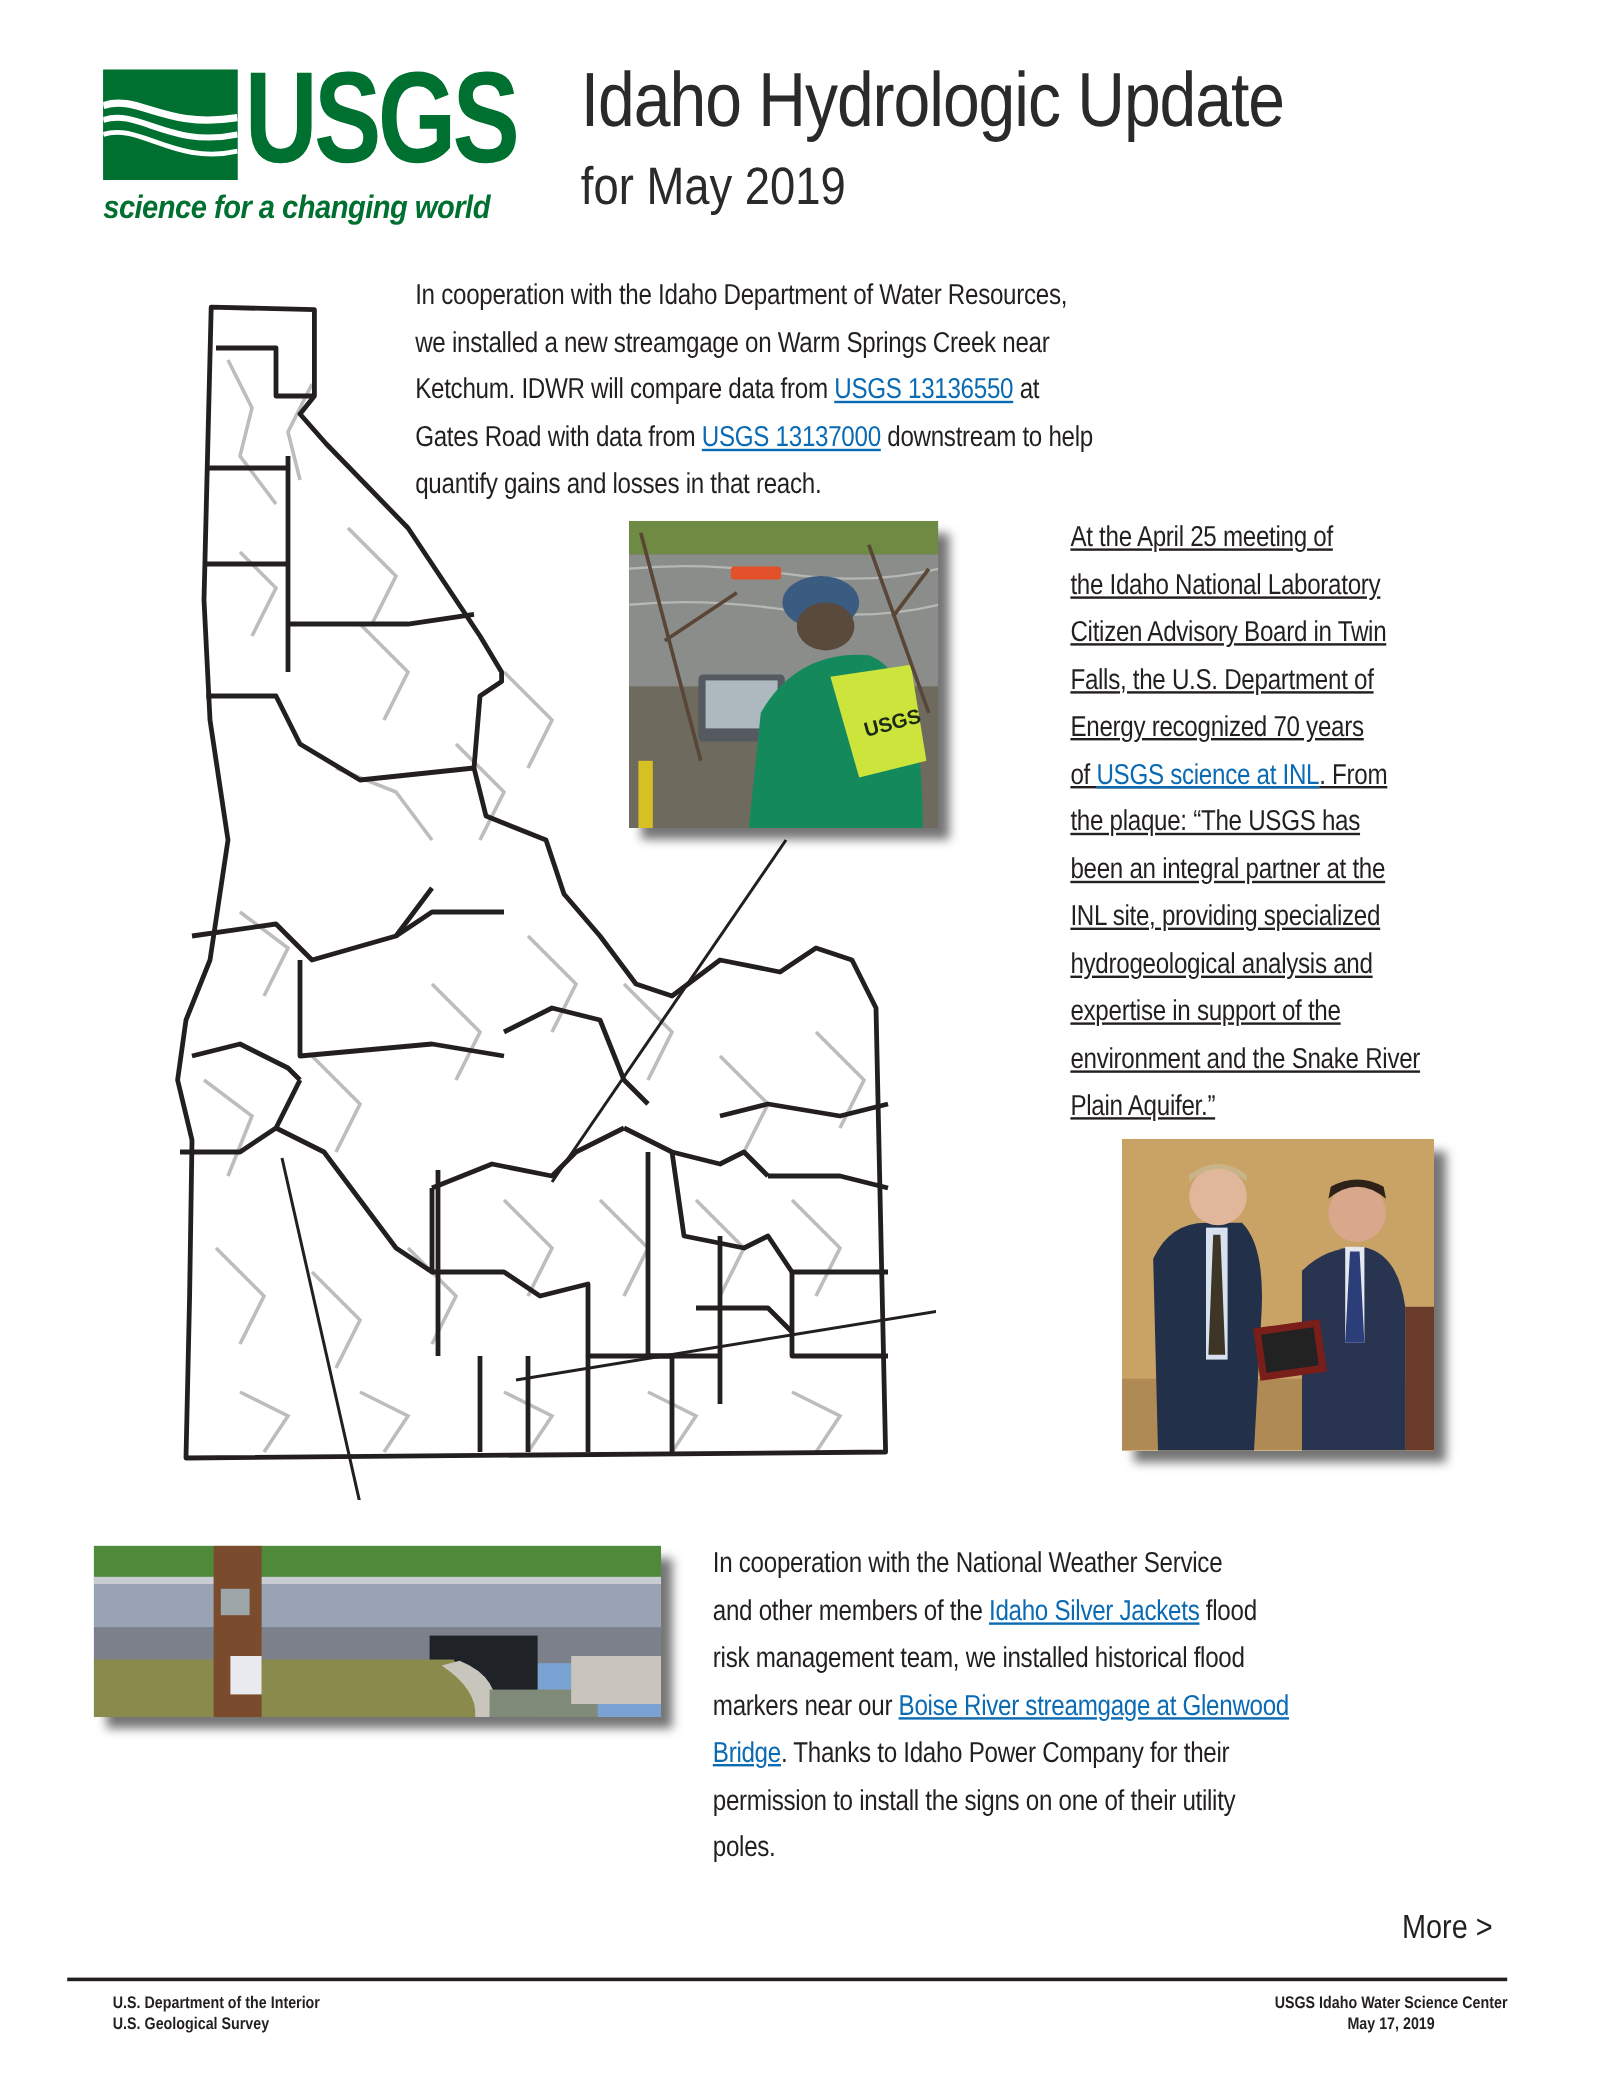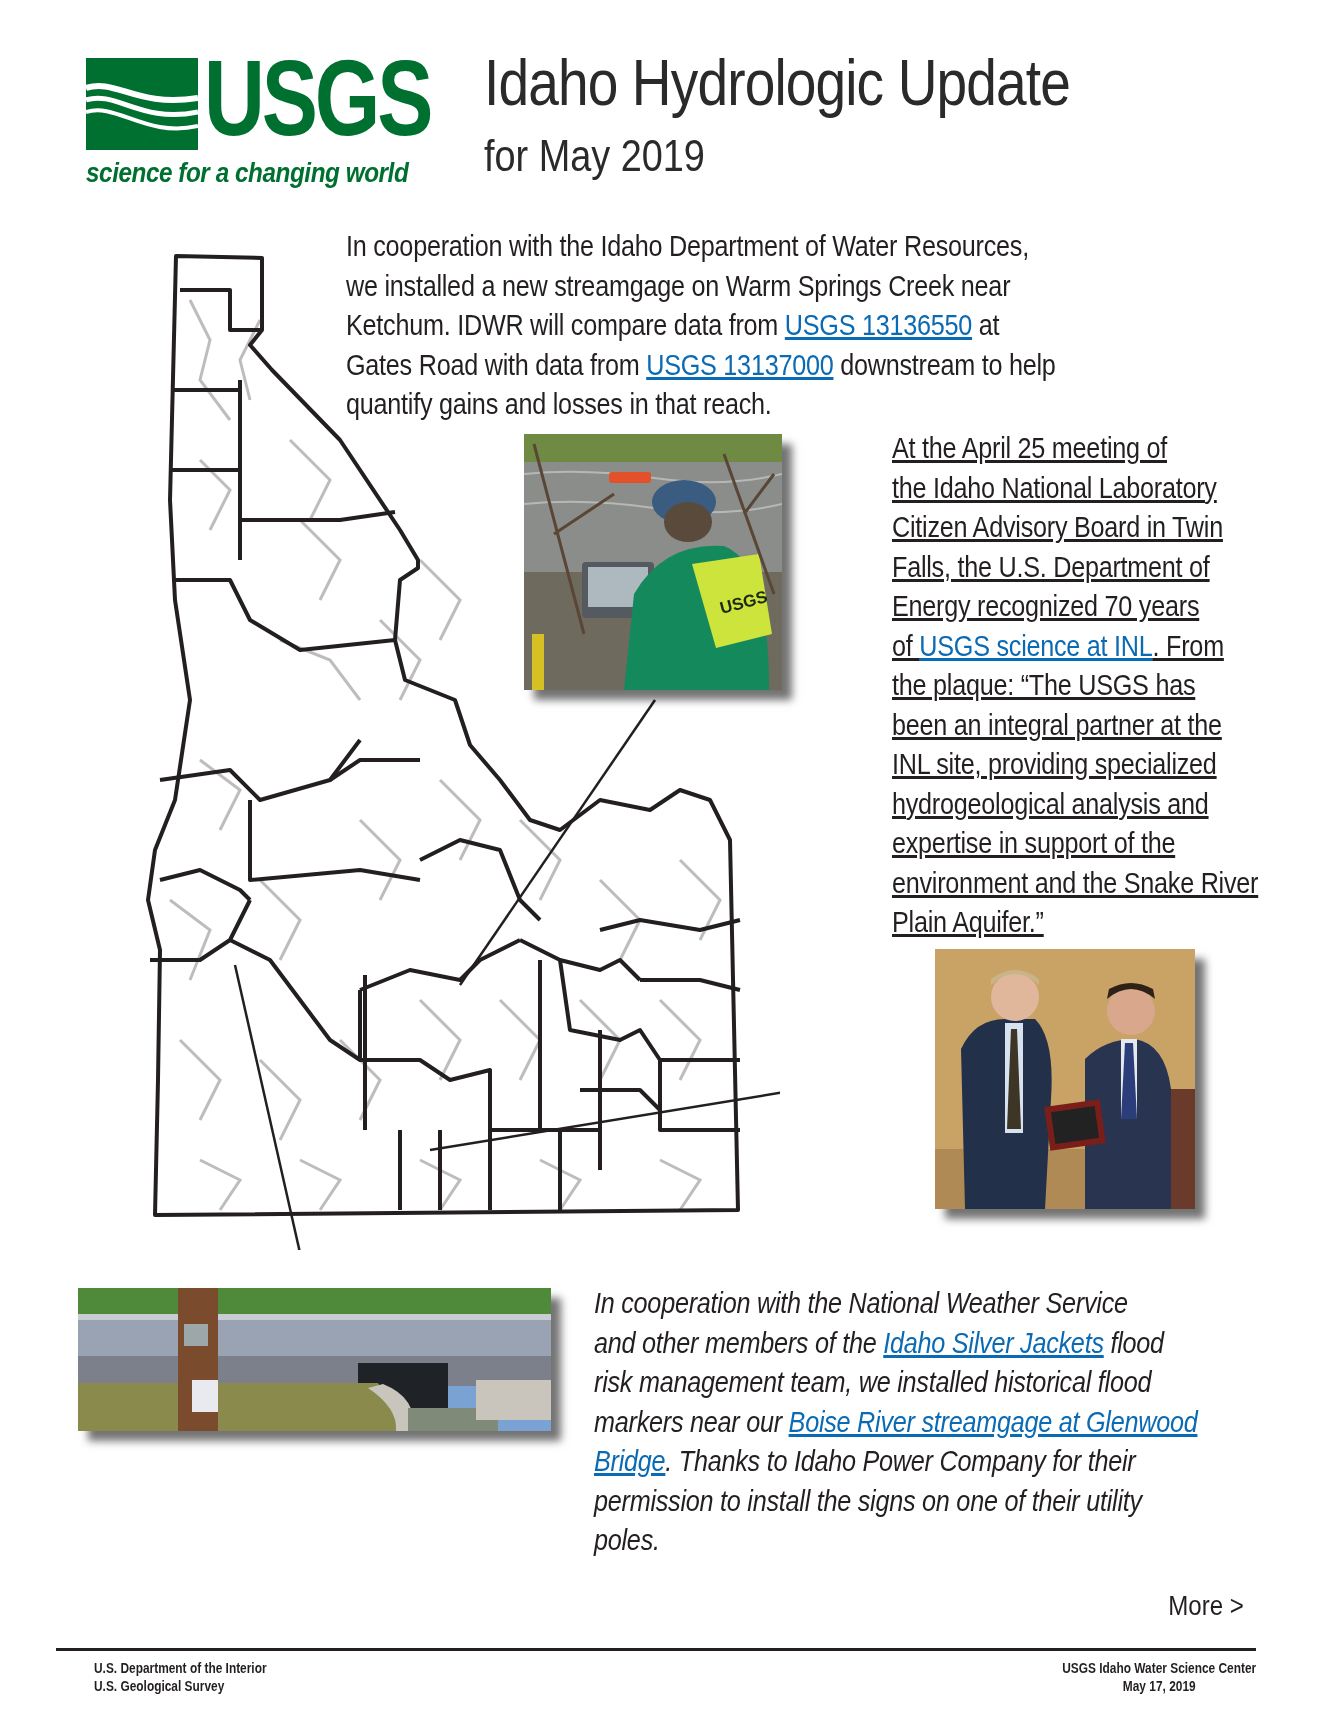--- a/index.html
+++ b/index.html
@@ -13,26 +13,26 @@
   .logo-word { position: absolute; left: 118px; top: -14px; font-family: "Liberation Sans", sans-serif;
                font-weight: bold; font-size: 108px; color: #007030; letter-spacing: -4px; transform: scaleX(0.78); transform-origin: left top; line-height: 1; }
   .logo-tag { position: absolute; left: 0; top: 100px; font-weight: bold; font-style: italic; font-size: 27px; color: #007030;
               transform: scaleX(0.9); transform-origin: left top; white-space: nowrap; letter-spacing: -0.5px; }
   .title { left: 484px; top: 48px; font-size: 64px; color: #2b2a2a; white-space: nowrap; letter-spacing: -1px;
            transform: scaleX(0.86); transform-origin: left top; line-height: 1.1; }
   .subtitle { left: 484px; top: 132px; font-size: 44px; color: #2b2a2a; white-space: nowrap;
               transform: scaleX(0.86); transform-origin: left top; line-height: 1.1; }
 
   
-  .para { font-size: 30px; line-height: 39.5px; color: #231f20; letter-spacing: -0.3px; }
+  .para { font-size: 24px; line-height: 39.5px; color: #231f20; letter-spacing: -0.3px; }
   .para .inner { transform: scaleX(0.84); transform-origin: left top; white-space: nowrap; }
   .para a { color: #0a6ab3; text-decoration: underline; }
   .p1 { left: 346px; top: 226px; }
   .p2 { left: 892px; top: 428px; text-decoration: underline; }
-  .p3 { left: 594px; top: 1283px; font-style: italic; }
+  .p3 { left: 594px; top: 1283px; }
 
   
   .photo { box-shadow: 10px 10px 8px rgba(0,0,0,0.55); overflow: hidden; }
   .photo1 { left: 524px; top: 434px; width: 258px; height: 256px; }
   .photo2 { left: 935px; top: 949px; width: 260px; height: 260px; }
   .photo3 { left: 78px; top: 1288px; width: 473px; height: 143px; }
 
   .more { right: 92px; top: 1590px; font-size: 28px; color: #231f20; transform: scaleX(0.86); transform-origin: right top; white-space: nowrap; }
   .rule { left: 56px; top: 1648px; width: 1200px; height: 3px; background: #231f20; }
   .foot { font-size: 14px; font-weight: bold; line-height: 18px; color: #231f20; }

